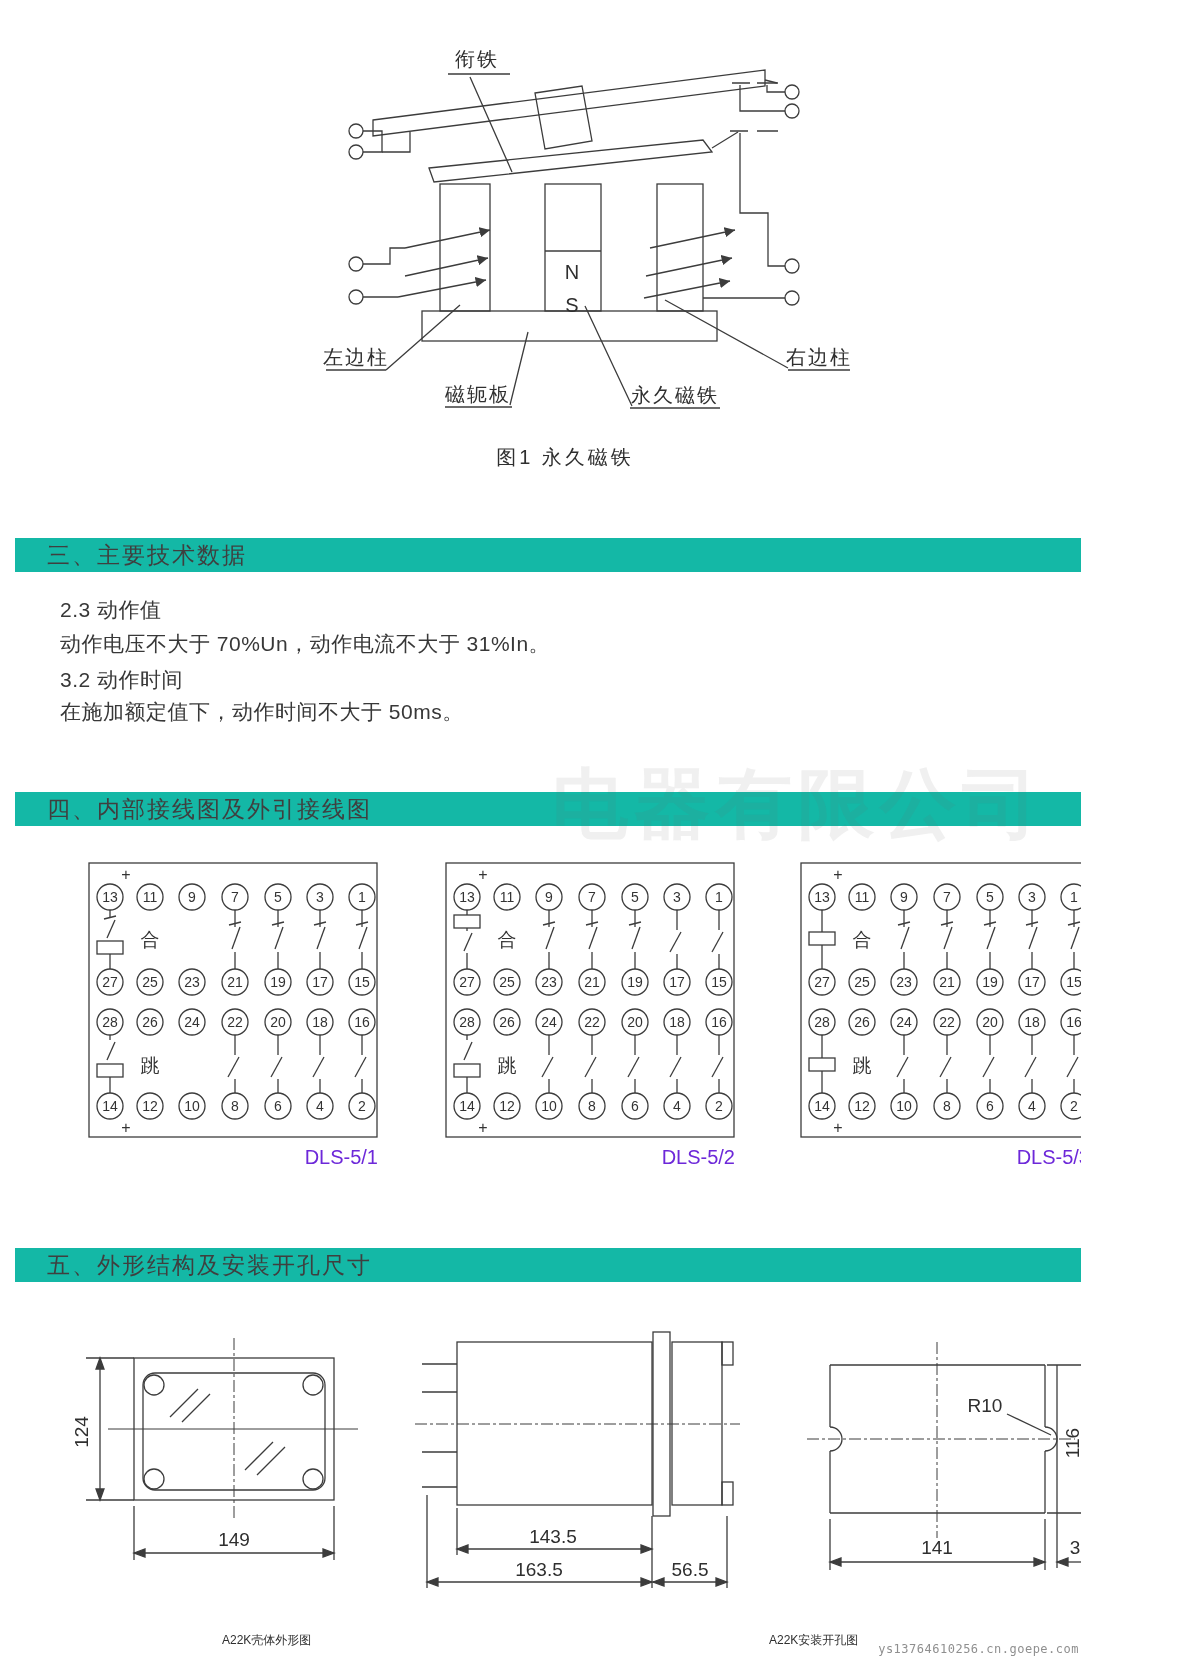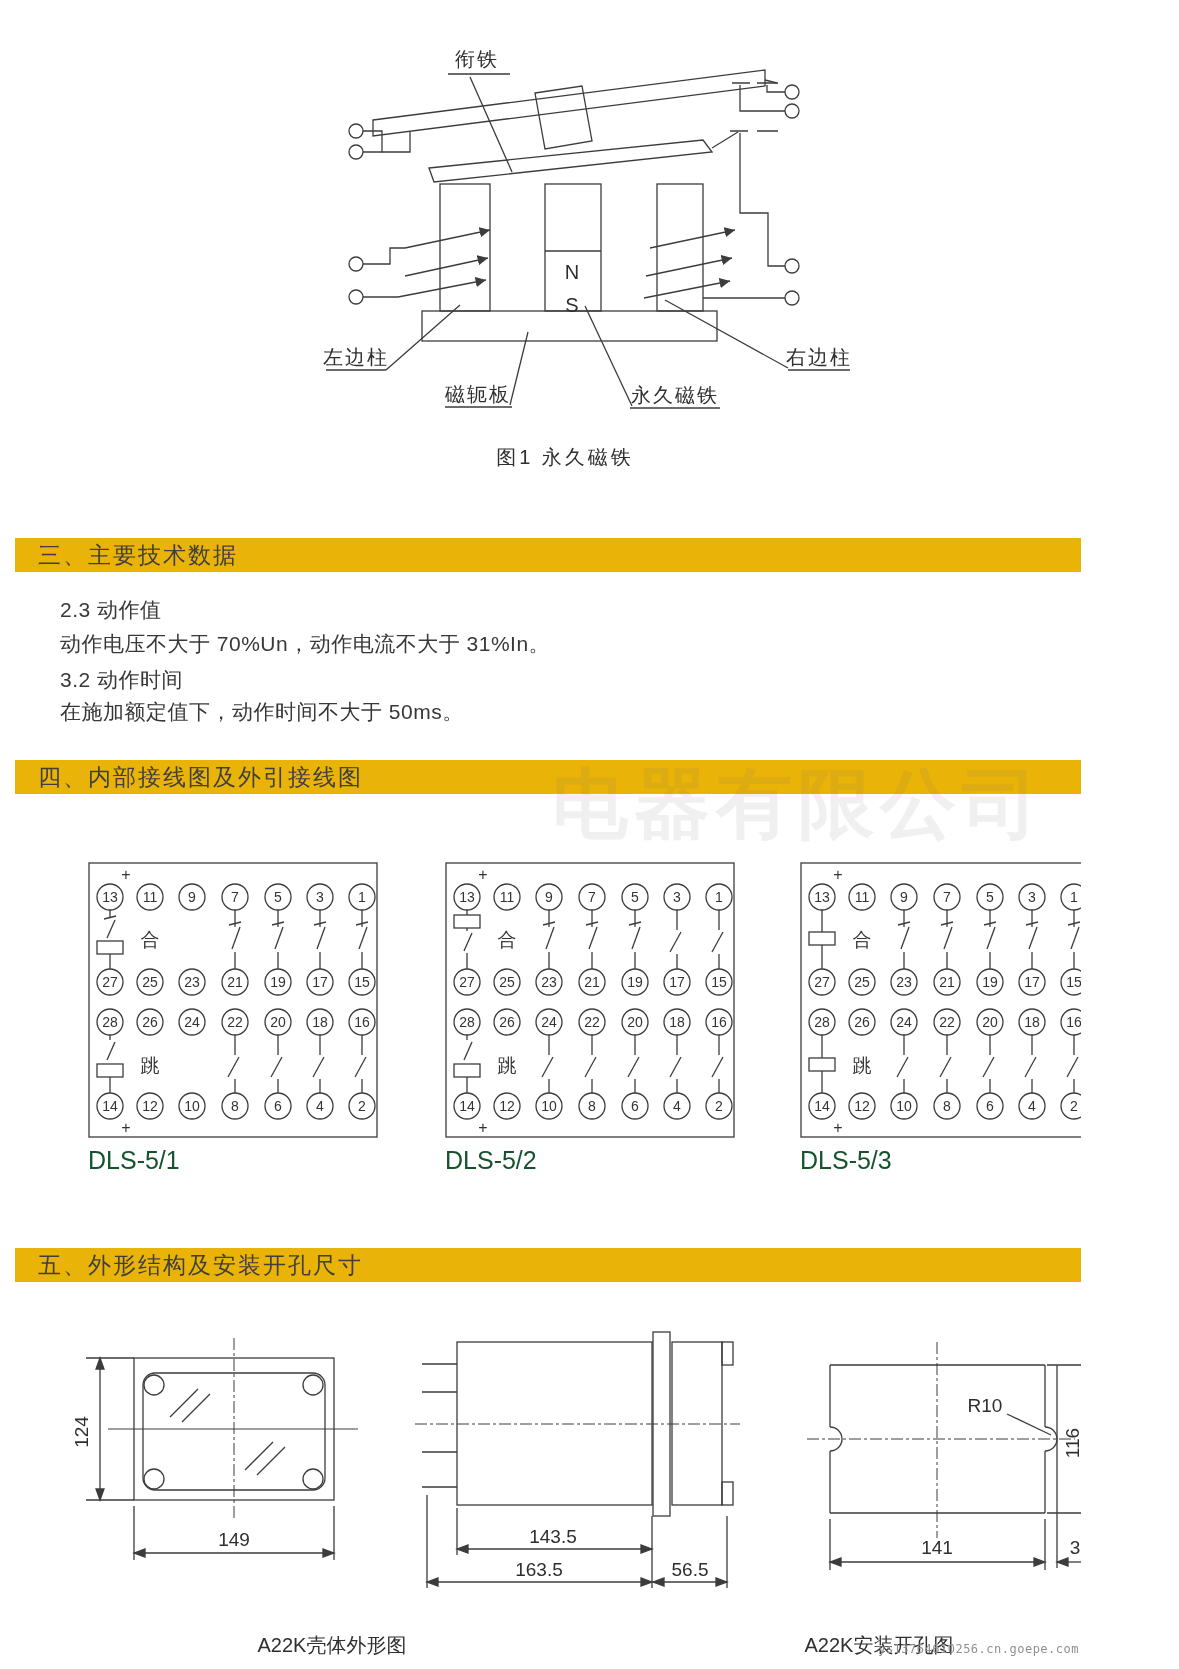--- a/index.html
+++ b/index.html
@@ -1,25 +1,25 @@
 <!DOCTYPE html>
 <html><head>
 <meta charset="utf-8">
 <style>
   html,body{margin:0;padding:0;background:#ffffff;}
   .page{position:relative;width:1081px;height:1669px;background:#ffffff;
         font-family:"Liberation Sans",sans-serif;color:#3a3a3a;overflow:hidden;}
-  .banner{position:absolute;left:15px;width:1164px;height:34px;background:#eab308;
-          font-size:23px;line-height:34px;padding-left:23px;box-sizing:border-box;
+  .banner{position:absolute;left:15px;width:1164px;height:34px;background:#14b8a6;
+          font-size:23px;line-height:34px;padding-left:32px;box-sizing:border-box;
           color:#3f3f3f;letter-spacing:2px;}
   .bodyline{position:absolute;left:60px;font-size:21px;color:#383838;letter-spacing:0.5px;}
   .figcap{position:absolute;left:285px;top:444px;width:560px;text-align:center;
           font-size:20px;letter-spacing:3px;color:#2f2f2f;}
-  .dls{position:absolute;width:290px;text-align:left;font-size:25px;color:#14532d;top:1146px;}
-  .cap{position:absolute;width:220px;text-align:center;font-size:20px;color:#2f2f2f;top:1632px;}
+  .dls{position:absolute;width:290px;text-align:right;font-size:20px;color:#6d28d9;top:1146px;}
+  .cap{position:absolute;width:220px;text-align:left;font-size:12px;color:#2f2f2f;top:1632px;}
   .wm{position:absolute;right:2px;top:1642px;font-family:"DejaVu Sans Mono",monospace;
       font-size:12px;color:#8f8f8f;letter-spacing:0.5px;}
   .ghost{position:absolute;left:552px;top:738px;font-size:76px;font-weight:bold;
          color:rgba(110,110,110,0.10);letter-spacing:6px;white-space:nowrap;z-index:5;margin-top:16px;}
   svg{position:absolute;}
   svg text{font-family:"Liberation Sans",sans-serif;fill:#333;}
   .wt{text-anchor:middle;}
   .num{font-size:14px;}
   .cn{font-size:19px;}
   .plus{font-size:16px;}
@@ -94,21 +94,21 @@
   </svg>
   <div class="figcap">图1 永久磁铁</div>
 
   <div class="banner" style="top:538px">三、主要技术数据</div>
   <div class="bodyline" style="top:596px">2.3 动作值</div>
   <div class="bodyline" style="top:630px">动作电压不大于 70%Un，动作电流不大于 31%In。</div>
   <div class="bodyline" style="top:666px">3.2 动作时间</div>
   <div class="bodyline" style="top:698px">在施加额定值下，动作时间不大于 50ms。</div>
 
   <div class="ghost">电器有限公司</div>
-  <div class="banner" style="top:760px">四、内部接线图及外引接线图</div>
+  <div class="banner" style="top:792px">四、内部接线图及外引接线图</div>
 
   <svg class="wiring-svg" style="left:88px;top:862px" width="290" height="276" viewBox="0 0 290 276">
       <rect x="1" y="1" width="288" height="274" fill="none" stroke="#3c3c3c" stroke-width="1.3"></rect>
       <text x="38" y="18" class="wt plus">+</text>
       <text x="38" y="271" class="wt plus">+</text>
       <text x="62" y="84" class="wt cn">合</text>
       <text x="62" y="210" class="wt cn">跳</text>
       <path d="M22 48 V55" fill="none" stroke="#3c3c3c" stroke-width="1.3"></path>
       <path d="M16 57 L28 54" fill="none" stroke="#3c3c3c" stroke-width="1.3"></path>
       <path d="M27 58 L19 76" fill="none" stroke="#3c3c3c" stroke-width="1.3"></path>

